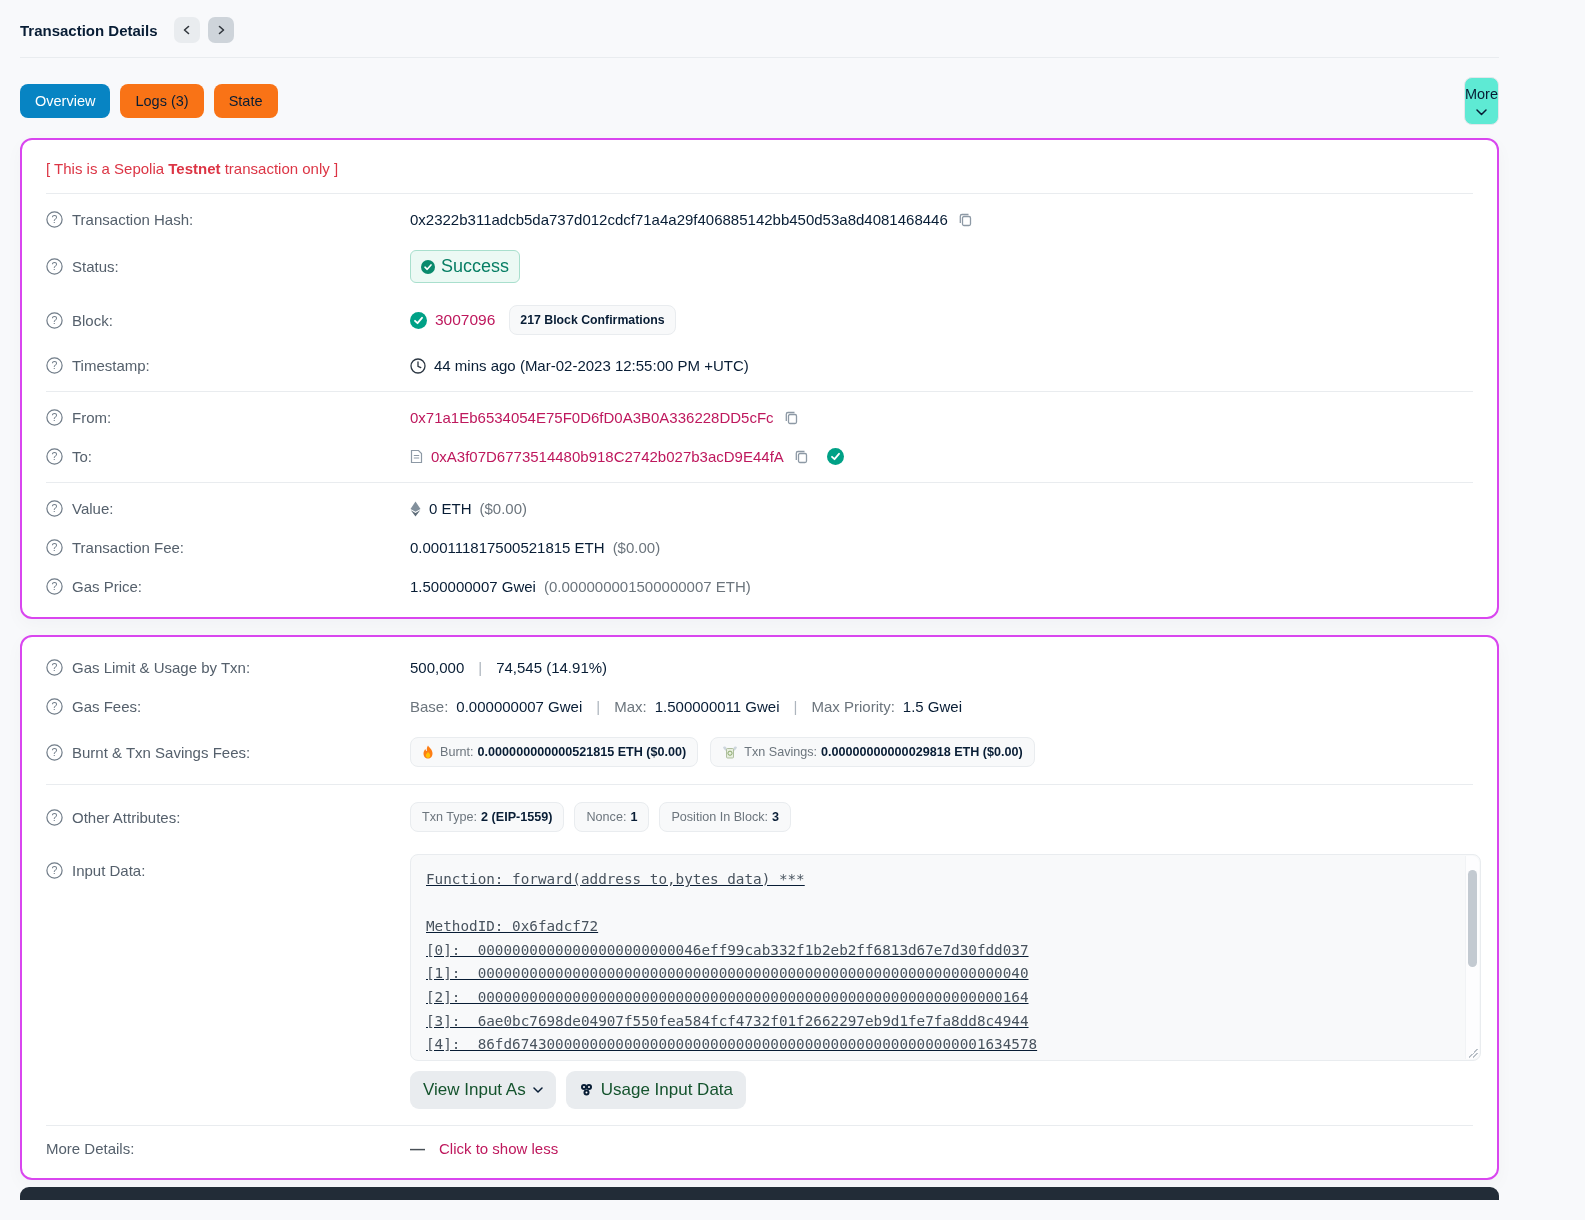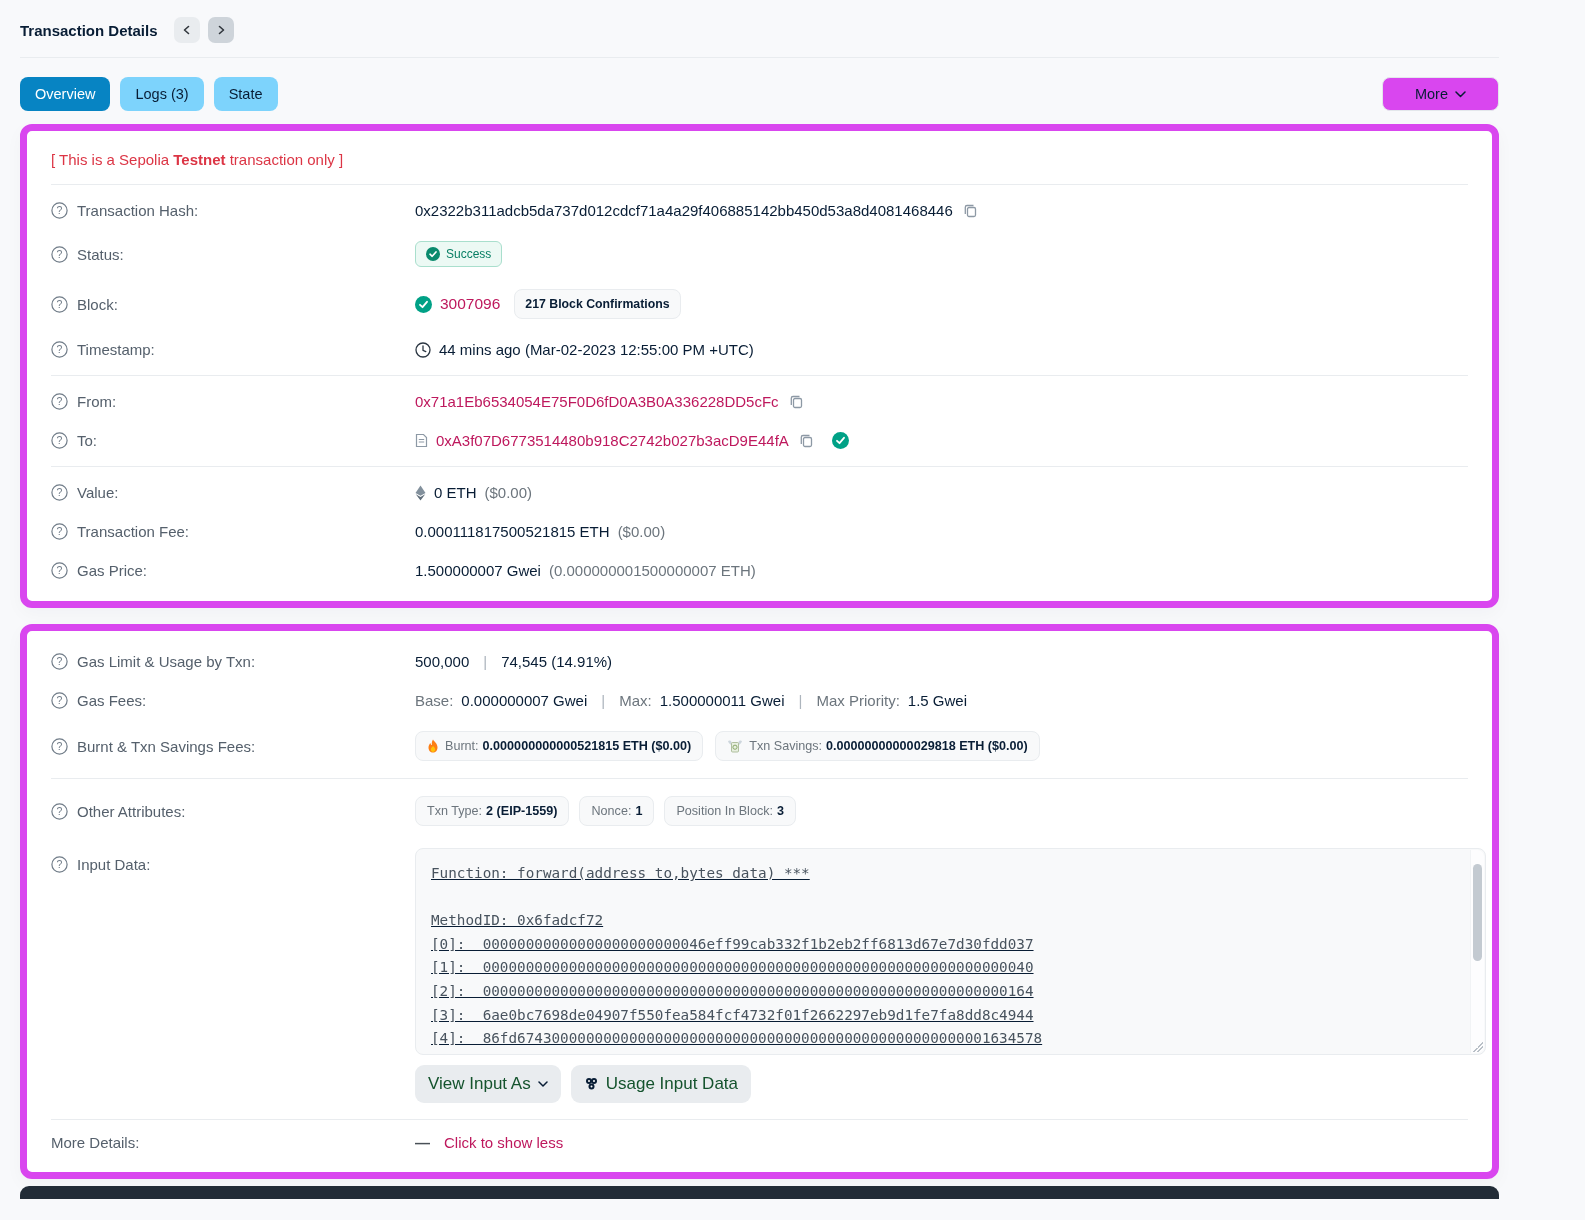--- a/index.html
+++ b/index.html
@@ -11,49 +11,49 @@
   .page-header { display:flex; align-items:center; gap:8px; padding-top:17px; }
   .page-title { font-size:15px; font-weight:700; margin-right:8px; }
   .nav-btn { width:26px; height:26px; border-radius:7px; border:none; background:#e9ecef;
     display:flex; align-items:center; justify-content:center; cursor:pointer; padding:0; }
   .nav-btn.next { background:#ced4da; }
   .header-divider { border-bottom:1px solid #e9ecef; margin-top:14px; }
 
   
   .tabs-row { display:flex; align-items:center; margin-top:19px; }
   .tab { border:none; border-radius:8px; padding:9px 15px; font-size:14.5px; font-weight:500;
-    background:#7dd3fc; color:#081d35; margin-right:10px; cursor:pointer; font-family:inherit; }
+    background:#f97316; color:#081d35; margin-right:10px; cursor:pointer; font-family:inherit; }
   .tab.active { background:#0784c3; color:#fff; }
-  .more-btn { margin-left:auto; background:#d946ef; border:1px solid #e3e7eb; border-radius:8px;
-    padding:8px 32px; font-size:14.5px; display:flex; align-items:center; gap:7px;
-    color:#081d35; cursor:pointer; font-family:inherit; }
+  .more-btn { margin-left:auto; background:#5eead4; border:1px solid #e3e7eb; border-radius:8px;
+    padding:8px 0; font-size:14.5px; display:flex; align-items:center; gap:7px;
+    color:#081d35; cursor:pointer; font-family:inherit;flex-direction:column; }
 
   
-  .card { background:#fff; border:7px solid #d946ef; border-radius:12px;
+  .card { background:#fff; border:2px solid #d946ef; border-radius:12px;
     box-shadow:0 6px 18px rgba(30,41,59,.03); padding:5px 24px; }
   .card-1 { margin-top:13px; }
   .card-2 { margin-top:16px; }
   .card-divider { border-bottom:1px solid #e9ecef; }
 
   .notice { color:#dc3545; font-size:15px; padding:15px 0 16px 0; }
   .notice b { font-weight:700; }
 
   .row { display:flex; align-items:center; padding:11px 0; font-size:15px; }
   .row.top { align-items:flex-start; }
   .row-label { width:364px; flex:0 0 364px; display:flex; align-items:center; gap:9px; color:#55606c; }
   .row.top .row-label { padding-top:8px; }
   .row-value { flex:1; display:flex; align-items:center; gap:8px; flex-wrap:wrap; }
   .muted { color:#6c757d;text-align:center; }
   .sep { color:#adb5bd; padding:0 6px; }
   .link { color:#be185d; text-decoration:none; cursor:pointer; }
   .icon-btn { background:none; border:none; padding:0 2px; cursor:pointer; display:flex; align-items:center; }
 
   .badge-success { display:inline-flex; align-items:center; gap:6px; background:#ecf9f4;
     border:1px solid #a9dfcd; color:#077e64; border-radius:6px; padding:5px 10px;
-    font-size:12px; font-weight:500; }
+    font-size:18px; font-weight:500; }
   .badge-gray { display:inline-flex; align-items:center; gap:5px; background:#f8f9fa;
     border:1px solid #e9ecef; border-radius:8px; padding:7px 10px; font-size:12.3px;
     font-weight:700; color:#081d35; }
   .badge-attr { display:inline-flex; align-items:center; gap:4px; background:#f8f9fa;
     border:1px solid #e9ecef; border-radius:8px; padding:7px 11px; font-size:12.6px; }
   .badge-attr .k { color:#6c757d; font-weight:400; }
   .badge-attr .v { color:#081d35; font-weight:700; }
   .fee-badges { gap:12px; }
 
   

